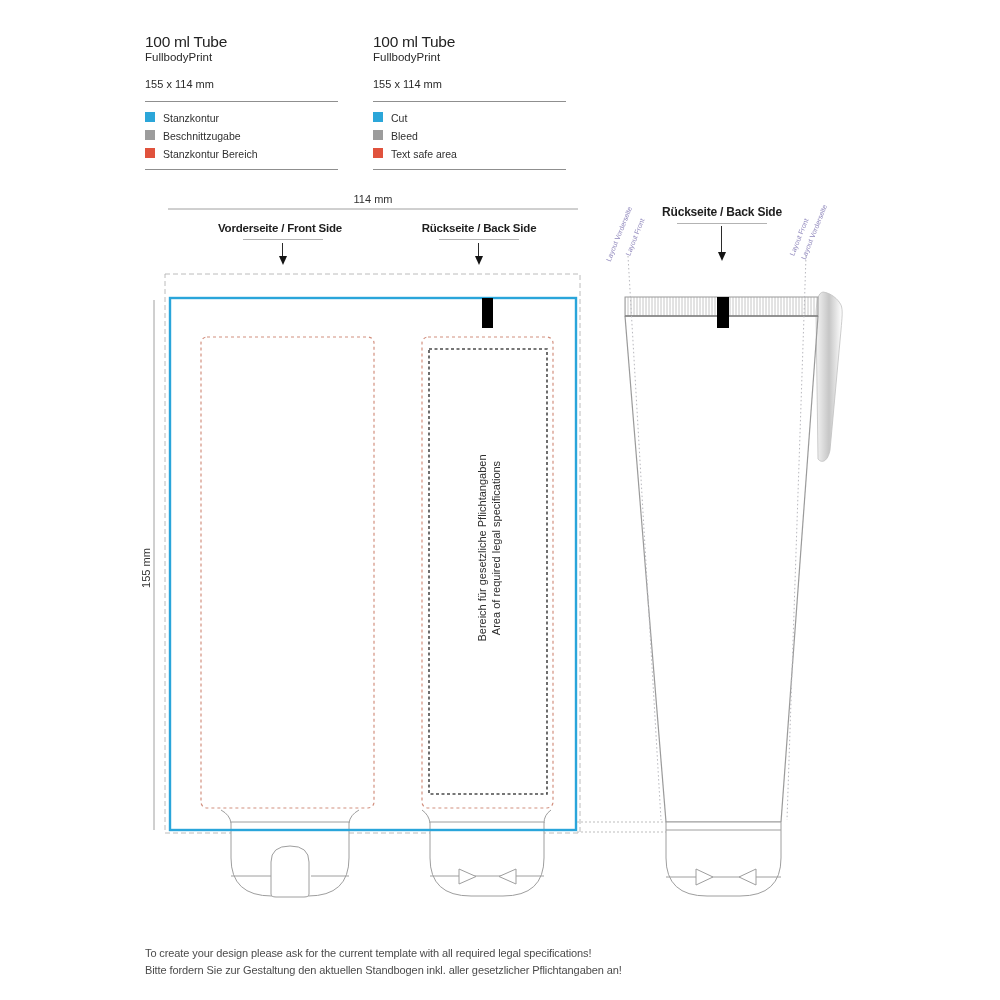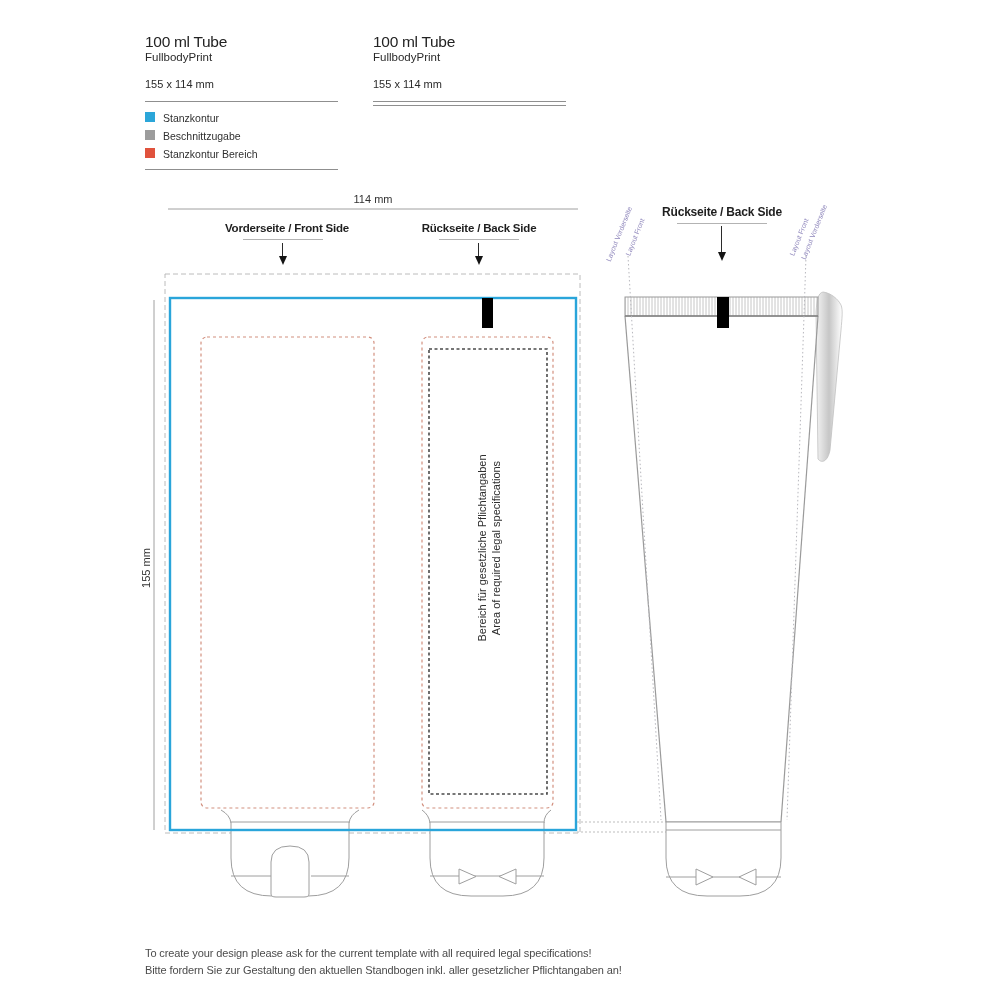--- a/index.html
+++ b/index.html
@@ -131,26 +131,40 @@
     </div>
   </div>
   <div class="lg-rule2"></div>
 </div>
 
 <div class="legend en">
   <div class="lg-title">100 ml Tube</div>
   <div class="lg-sub">FullbodyPrint</div>
   <div class="lg-size">155 x 114 mm</div>
   <div class="lg-rule"></div>
+  <div class="lg-rows">
+    <div class="lg-row">
+      <span class="lg-sq sq-blue"></span>
+      <span class="lg-label">Cut</span>
+    </div>
+    <div class="lg-row">
+      <span class="lg-sq sq-gray"></span>
+      <span class="lg-label">Bleed</span>
+    </div>
+    <div class="lg-row">
+      <span class="lg-sq sq-red"></span>
+      <span class="lg-label">Text safe area</span>
+    </div>
+  </div>
   <div class="lg-rule2"></div>
 </div>
 
 <div class="t-center dim-label" style="left:373px;top:193px">114 mm</div>
 
-<div class="t-center side-label" style="left:287px;top:222px">Vorderseite / Front Side</div>
+<div class="t-center side-label" style="left:280px;top:222px">Vorderseite / Front Side</div>
 <div class="underline" style="left:243px;top:239px;width:80px"></div>
 <div class="arrow-line" style="left:282px;top:243px;height:13px"></div>
 <div class="arrow-head" style="left:278.5px;top:256px"></div>
 
 <div class="t-center side-label" style="left:479px;top:222px">Rückseite / Back Side</div>
 <div class="underline" style="left:439px;top:239px;width:80px"></div>
 <div class="arrow-line" style="left:478px;top:243px;height:13px"></div>
 <div class="arrow-head" style="left:474.5px;top:256px"></div>
 
 <div class="v-rotated h-dim" style="left:146px;top:568px">155 mm</div>

